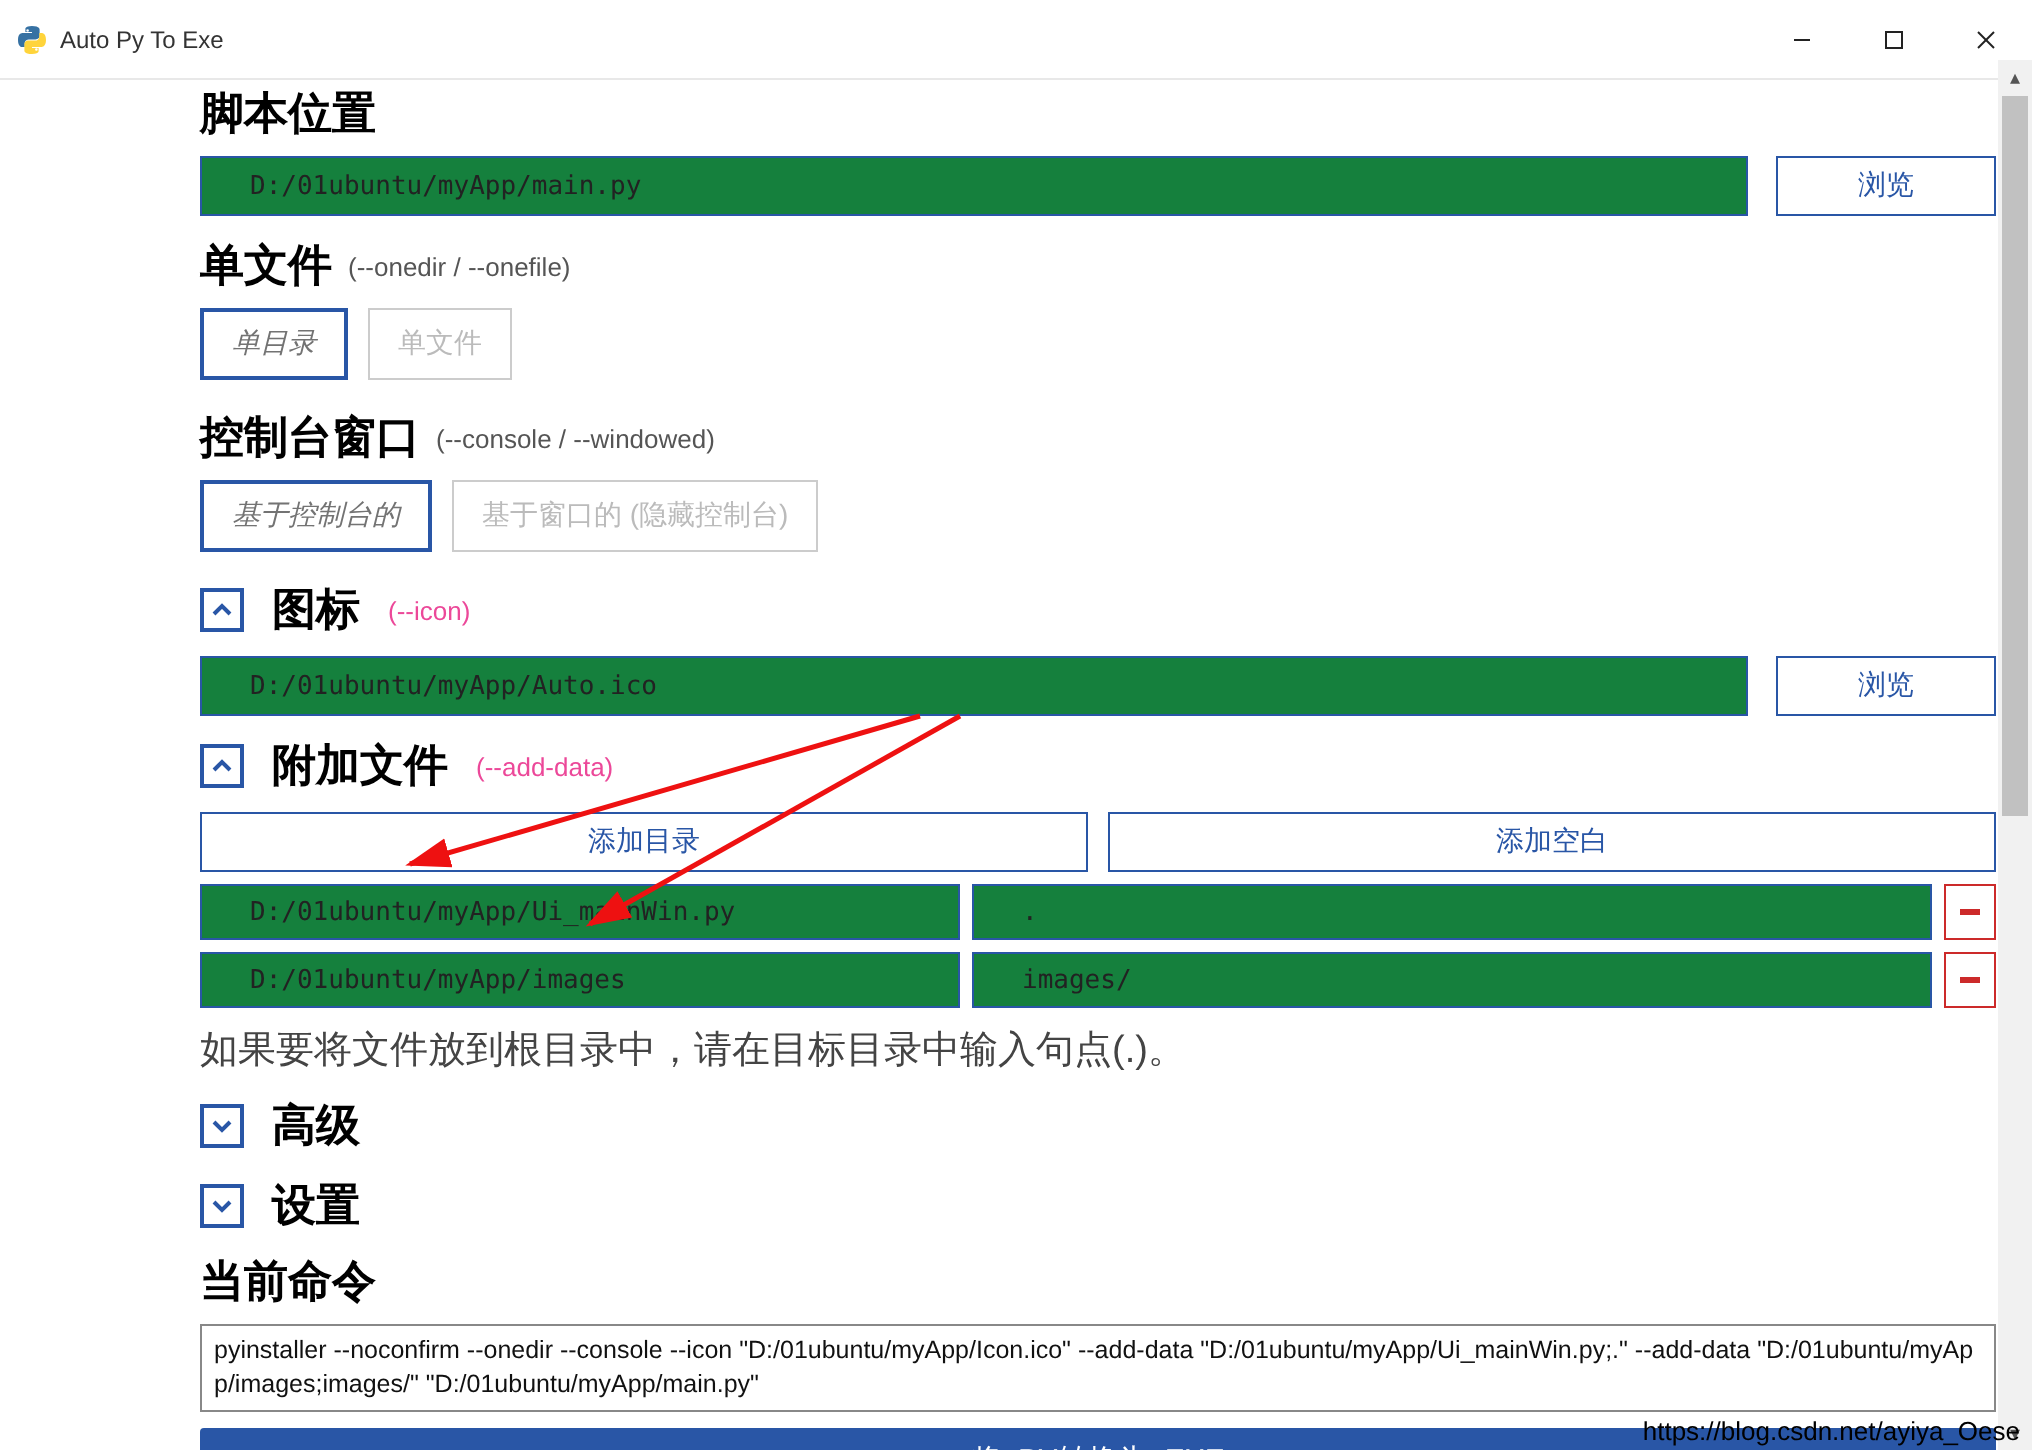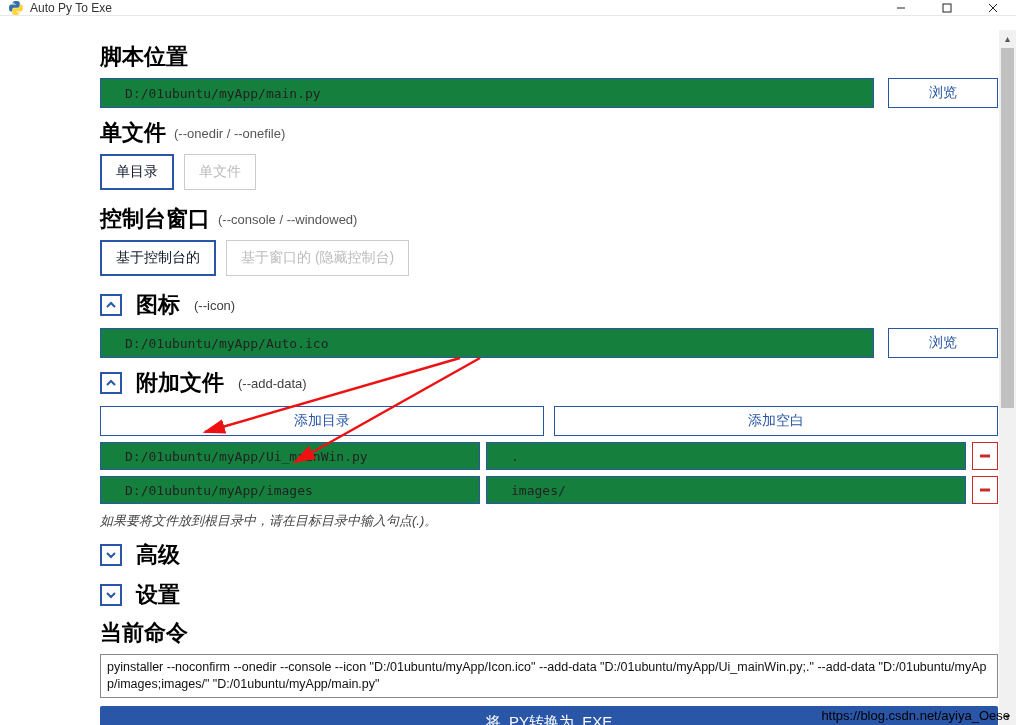--- a/index.html
+++ b/index.html
@@ -8,21 +8,21 @@
     font-size: 14px;
     background: #fff;
     color: #000;
     width: 1016px;
     height: 725px;
     overflow: hidden;
     position: relative;
   }
   
   .titlebar {
-    height: 16px;
+    height: 40px;
     background: #fff;
     border-bottom: 1px solid #e8e8e8;
     display: flex;
     align-items: center;
     padding-left: 8px;
     font-size: 12px;
     color: #333;
   }
   .titlebar .pyicon {
     width: 16px; height: 16px; margin-right: 6px;
@@ -102,62 +102,62 @@
   .toggle {
     height: 36px;
     padding: 0 14px;
     border: 1.5px solid #ccc;
     color: #bbb;
     font-size: 14px;
     display:flex;align-items:center;
   }
   .toggle.selected {
     border: 2px solid #2956a6;
-    color: #0f172a;
+    color: #737373;
+    font-style: italic;
   }
   .coll-row {
     display:flex;
     align-items:center;
     gap:14px;
     margin: 10px 12px 8px 0;
   }
   .coll-icon {
     width: 22px; height: 22px;
     border: 2px solid #2956a6;
     display:flex;align-items:center;justify-content:center;
     color:#2956a6;
     font-weight:bold;
     font-size:14px;
   }
   .coll-title {
     font-size: 22px;
     font-weight: 600;
   }
-  .coll-hint { font-size:13px;color:#404040; }
+  .coll-hint { font-size:13px;color:#ec4899; }
   .three-btn-row {
     display:flex; gap:10px; margin-bottom:6px;
   }
   .data-row {
     display:flex; gap:6px; margin-top:6px;
   }
   .data-row .input { height:28px;}
   .data-row .src { flex: 0 0 380px; }
   .data-row .dst { flex:1; }
   .rm-btn {
     width: 26px; height: 28px;
     border: 1.5px solid #cc2a2a;
     color:#cc2a2a;
     display:flex;align-items:center;justify-content:center;
     font-weight:bold;
     font-size:18px;
     background:#fff;
   }
   .note {
-    font-style: italic;
-    font-size: 13px;
+    font-size: 19px;
     color: #444;
     margin: 8px 0 10px 0;
   }
   .cmdbox {
     width: 100%;
     border: 1px solid #888;
     padding: 4px 6px;
     font-family: Liberation Sans, sans-serif;
     font-size: 12.5px;
     color: #111;

